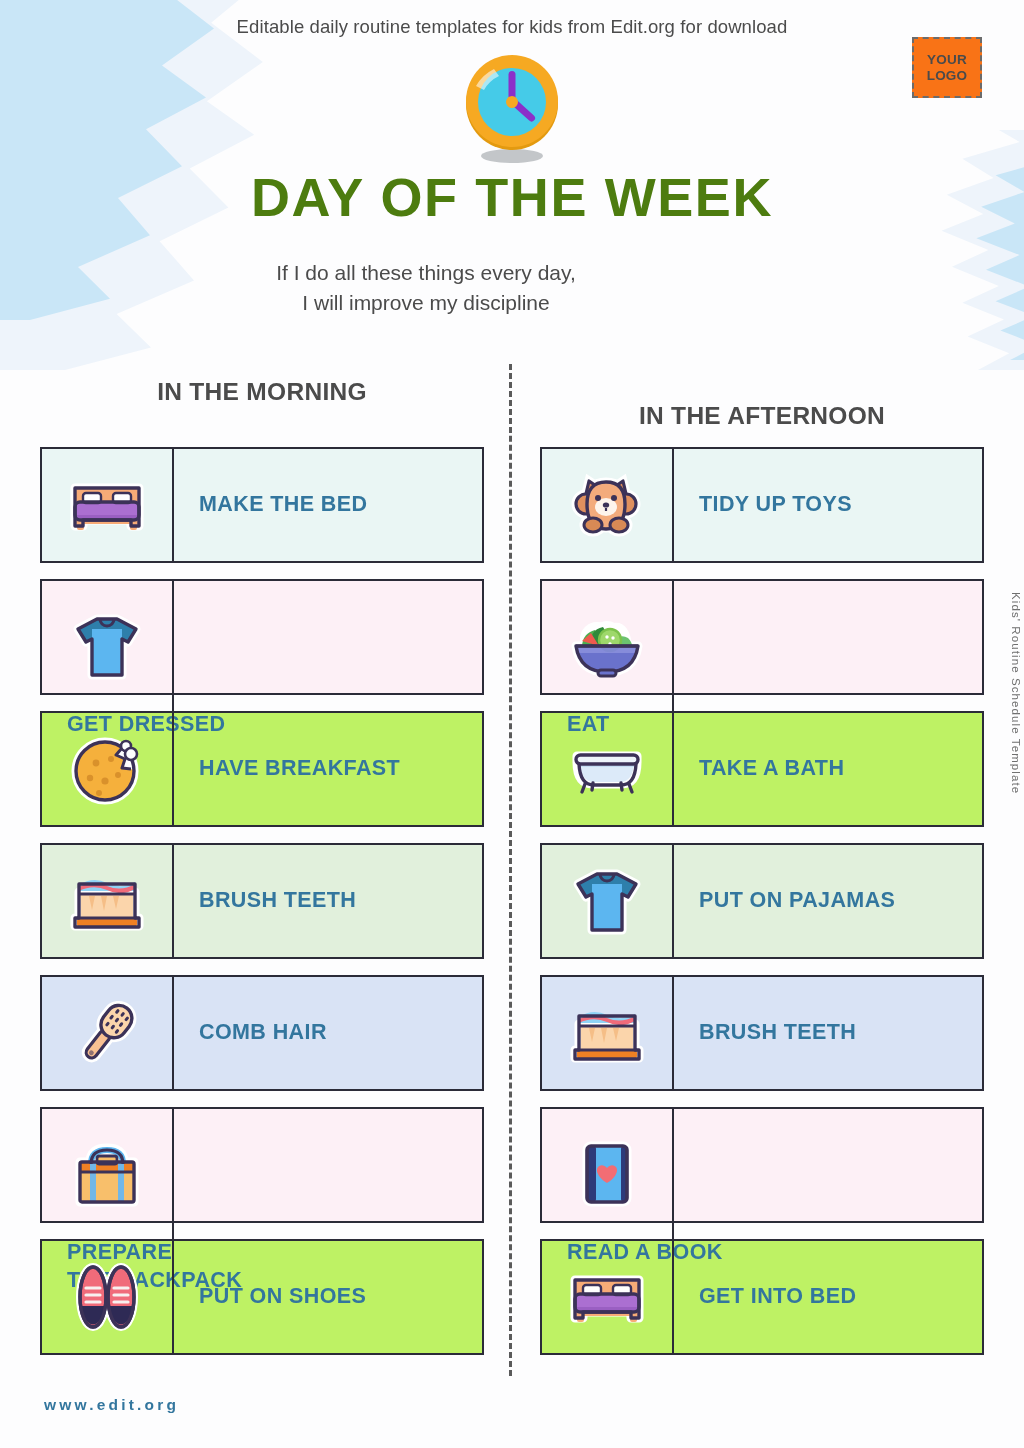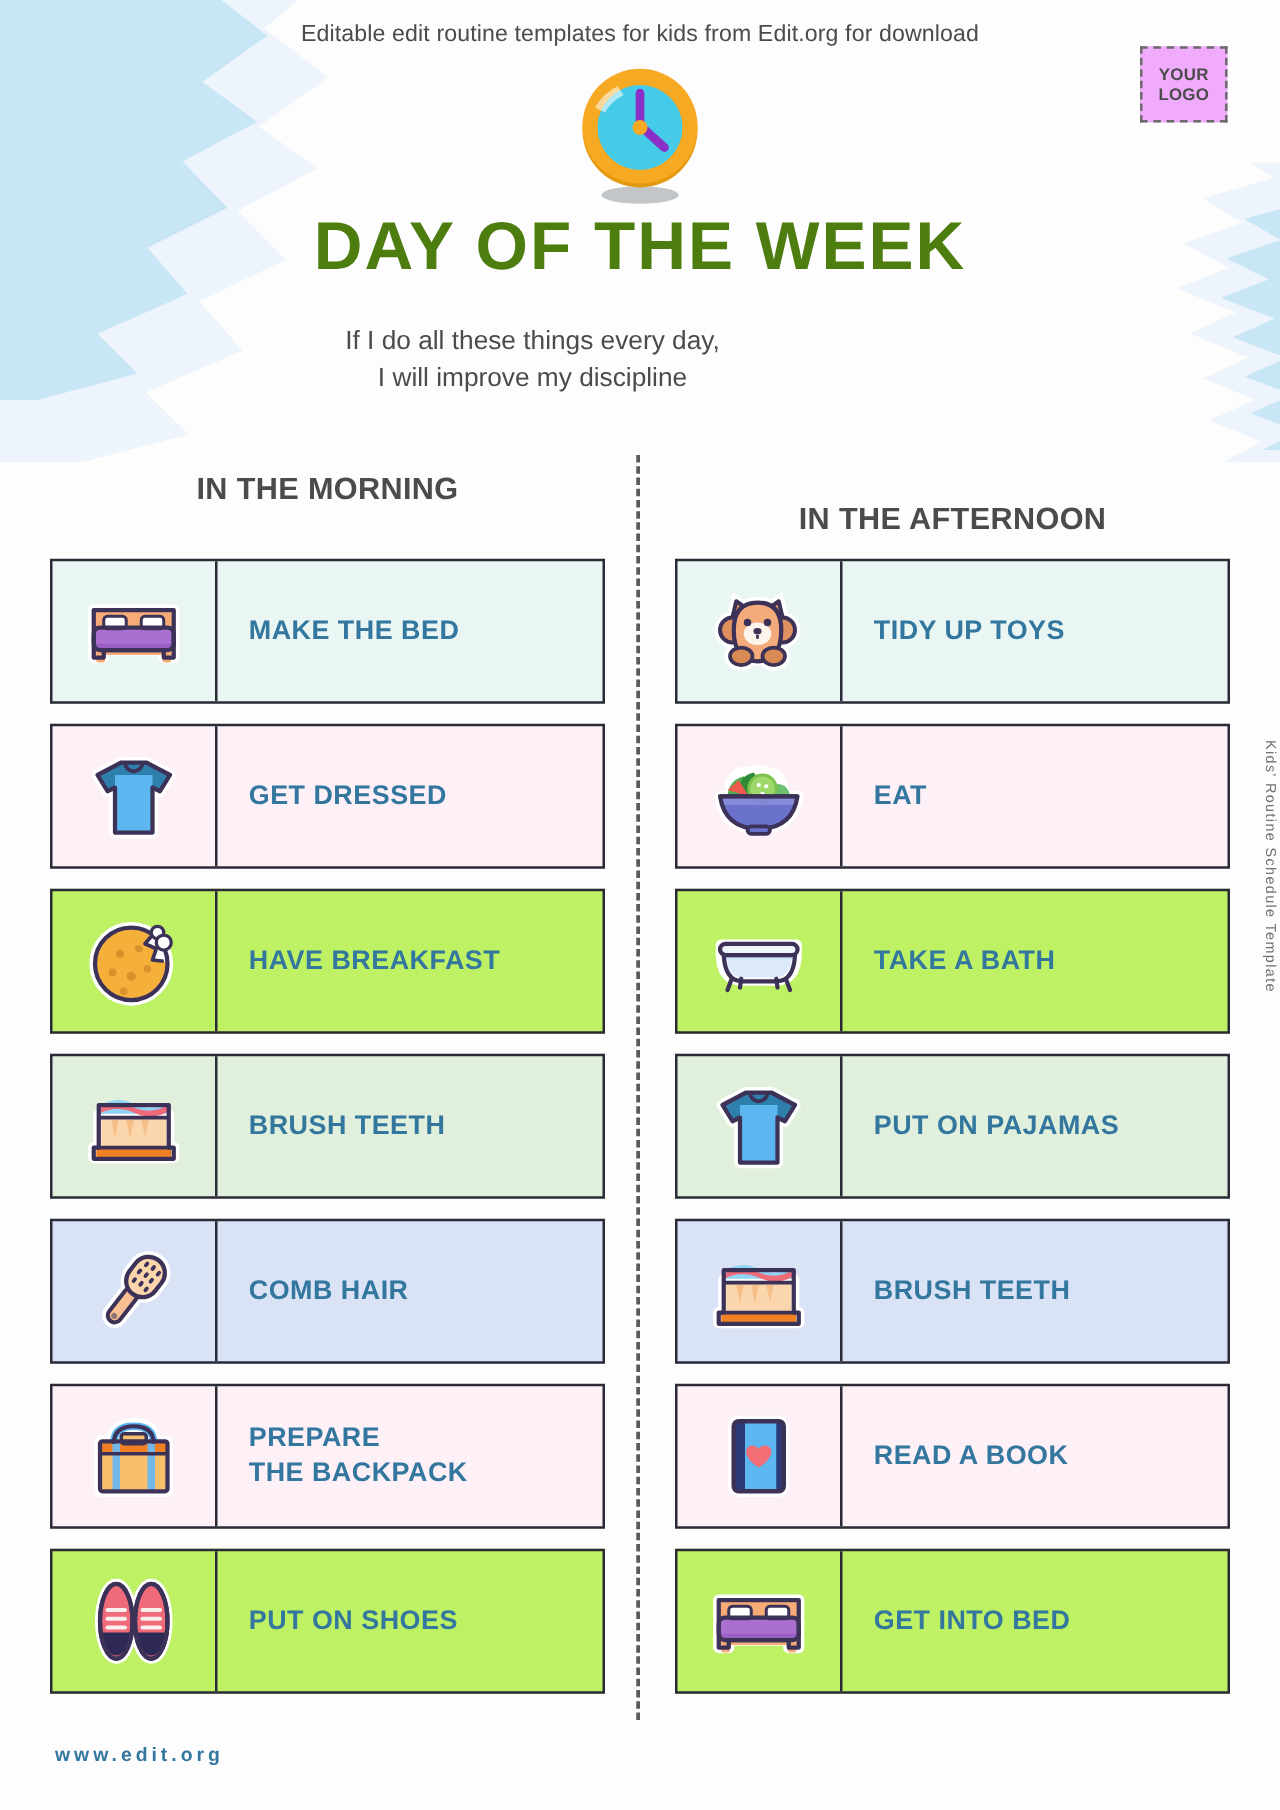--- a/index.html
+++ b/index.html
@@ -43,21 +43,21 @@
 
   
   .top-caption{
     position:absolute;top:16px;left:0;width:1024px;text-align:center;
     font-size:18.5px;color:#4b4b4b;letter-spacing:.1px;
   }
   .logo-box{
     position:absolute;top:37px;right:42px;width:66px;height:57px;
     border:2px dashed #6b6b6b;
     display:flex;flex-direction:column;align-items:center;justify-content:center;
-    background:#f0abfc;
+    background:#f97316;
   }
   .logo-box span{
     display:block;font-size:13.5px;font-weight:bold;color:#4b4b4b;
     line-height:1.12;letter-spacing:.2px;
   }
 
   .clock-wrap{position:absolute;top:52px;left:0;width:1024px;height:115px;}
   .clock{position:absolute;left:50%;top:0;transform:translateX(-50%);}
 
   .main-title{
@@ -103,21 +103,21 @@
     flex:1 1 auto;
     display:flex;align-items:center;
     padding-left:25px;padding-right:10px;
     font-size:21.5px;font-weight:bold;color:#33769e;
     letter-spacing:.4px;line-height:1.28;
   }
   .row .cell-label .l2{display:block;}
 
   
   .t-mint{background:#eaf6f4;}
-  .t-pink{background:#fdf0f6;}
+  .t-pink{background:#fdf0f6;flex-direction:column;}
   .t-yellow{background:#bef264;}
   .t-green{background:#e1f0dc;}
   .t-blue{background:#d9e3f5;justify-content:space-between;}
 
   .icon-svg{display:block;}
 
   
   .side-text{
     position:absolute;right:2px;top:592px;
     writing-mode:vertical-rl;
@@ -133,21 +133,21 @@
 
 <div class="page">
 
   <div class="blob-wrap">
     <div class="blob blob-tl-back zig"></div>
     <div class="blob blob-tl-front zig"></div>
     <div class="blob blob-r-back zig-r"></div>
     <div class="blob blob-r-front zig-r"></div>
   </div>
 
-  <div class="top-caption">Editable edit routine templates for kids from Edit.org for download</div>
+  <div class="top-caption">Editable daily routine templates for kids from Edit.org for download</div>
 
   <div class="logo-box">
     <span>YOUR</span>
     <span>LOGO</span>
   </div>
 
   <div class="clock-wrap">
     <svg class="clock icon-svg" width="120" height="115" viewBox="0 0 120 115">
       <ellipse cx="60" cy="104" rx="31" ry="7" fill="#b9bcc0" opacity=".85"></ellipse>
       <circle cx="60" cy="52" r="46" fill="#e39a10"></circle>

